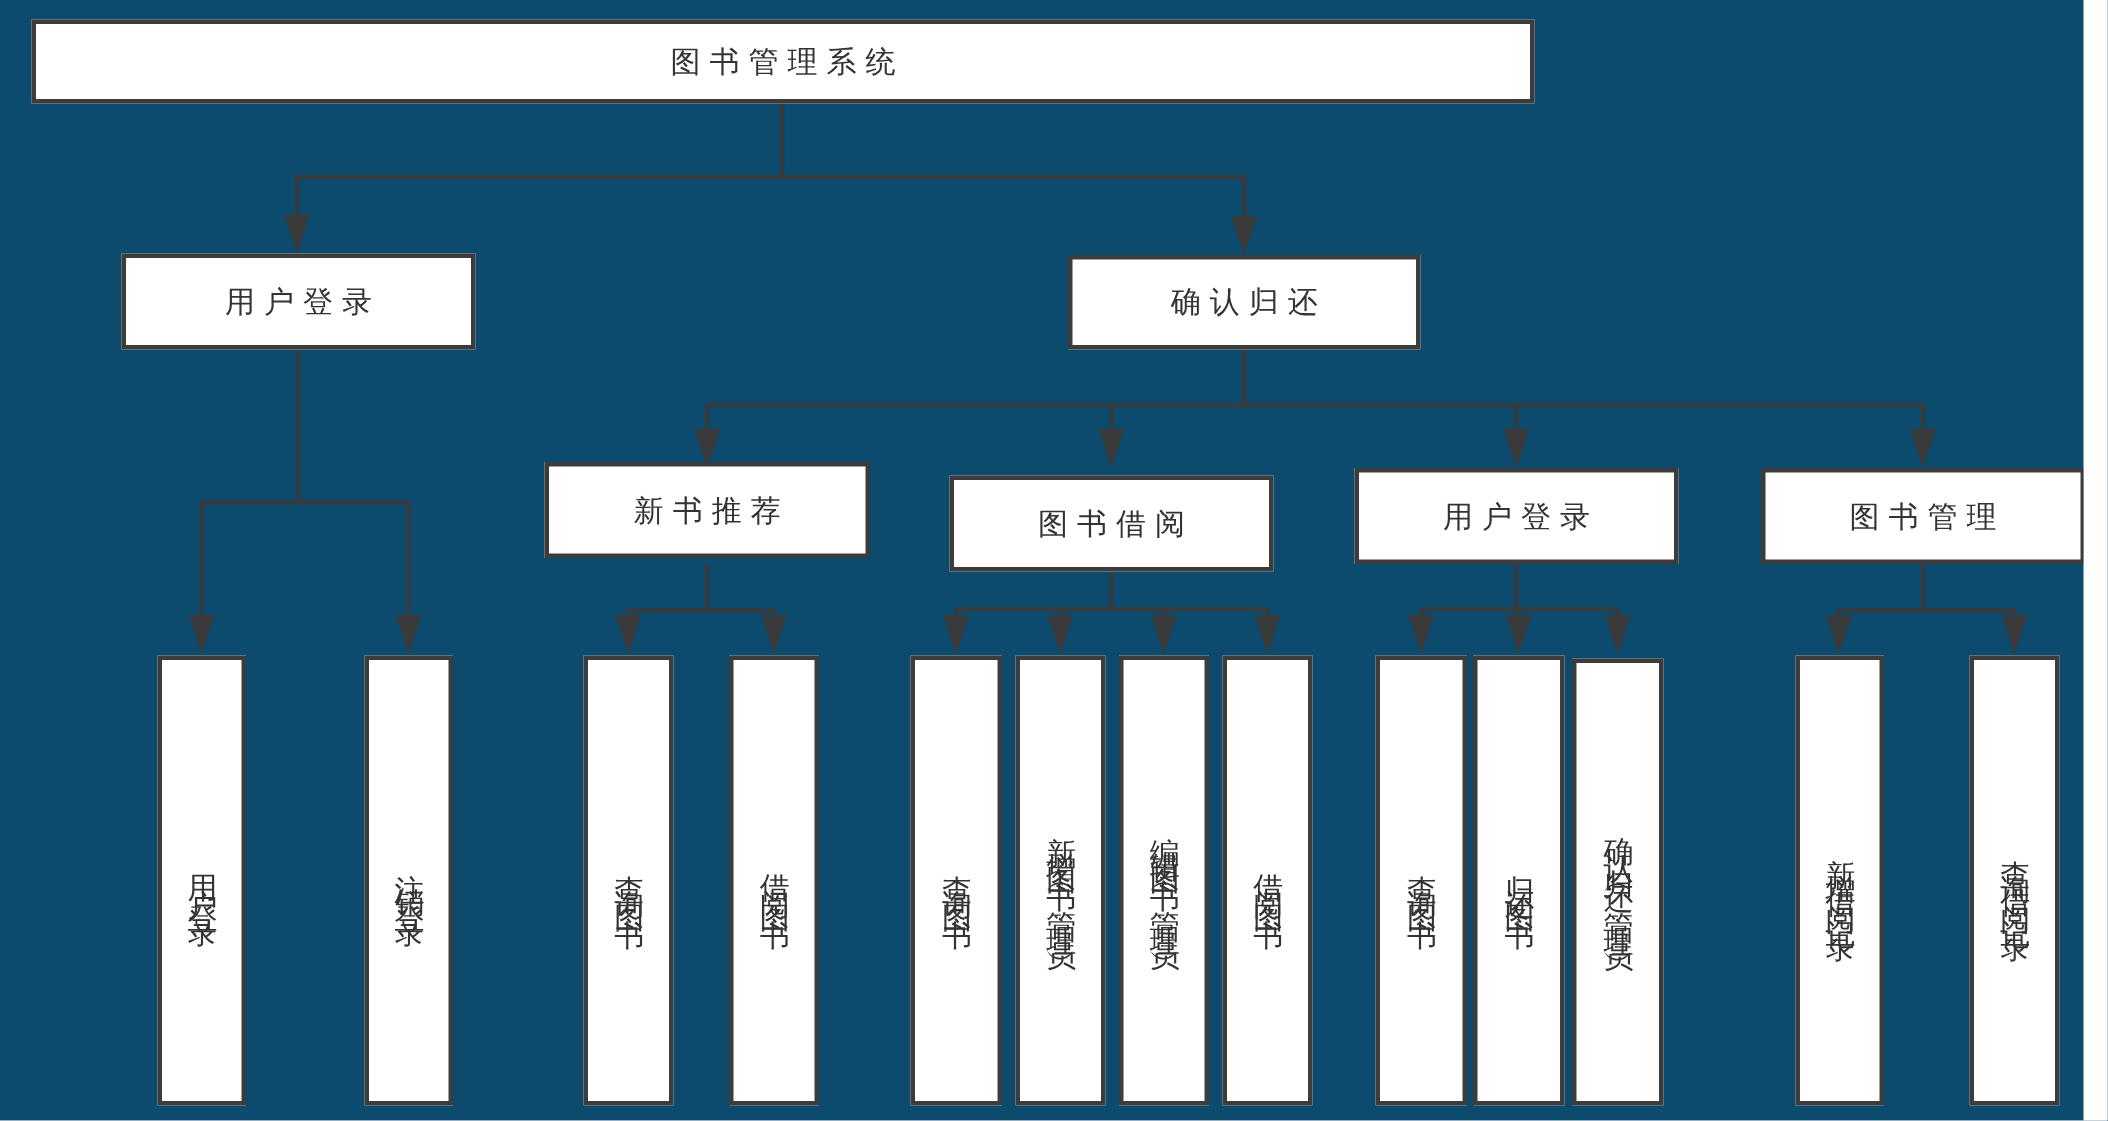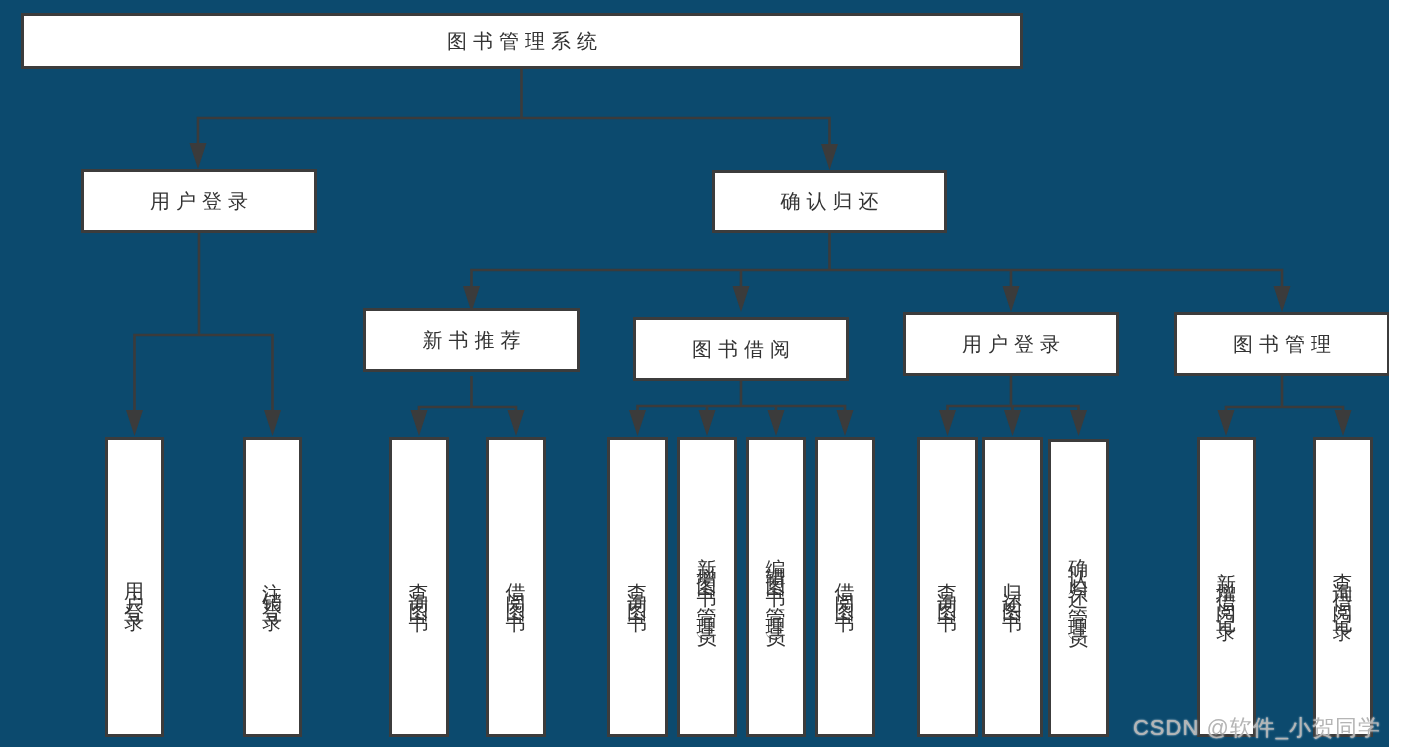--- a/index.html
+++ b/index.html
@@ -177,15 +177,14 @@
     <span class="vlabel">确认归还（管理员）</span>
   </div>
 
   <div class="vnode" style="left:1197px; top:437px; width:59px; height:300px;">
     <span class="vlabel">新增借阅记录</span>
   </div>
   <div class="vnode" style="left:1313px; top:437px; width:60px; height:300px;">
     <span class="vlabel">查询借阅记录</span>
   </div>
 
-  <div class="watermark">CSDN @软件_小贺同学</div>
 
 </div>
 
 </body></html>

